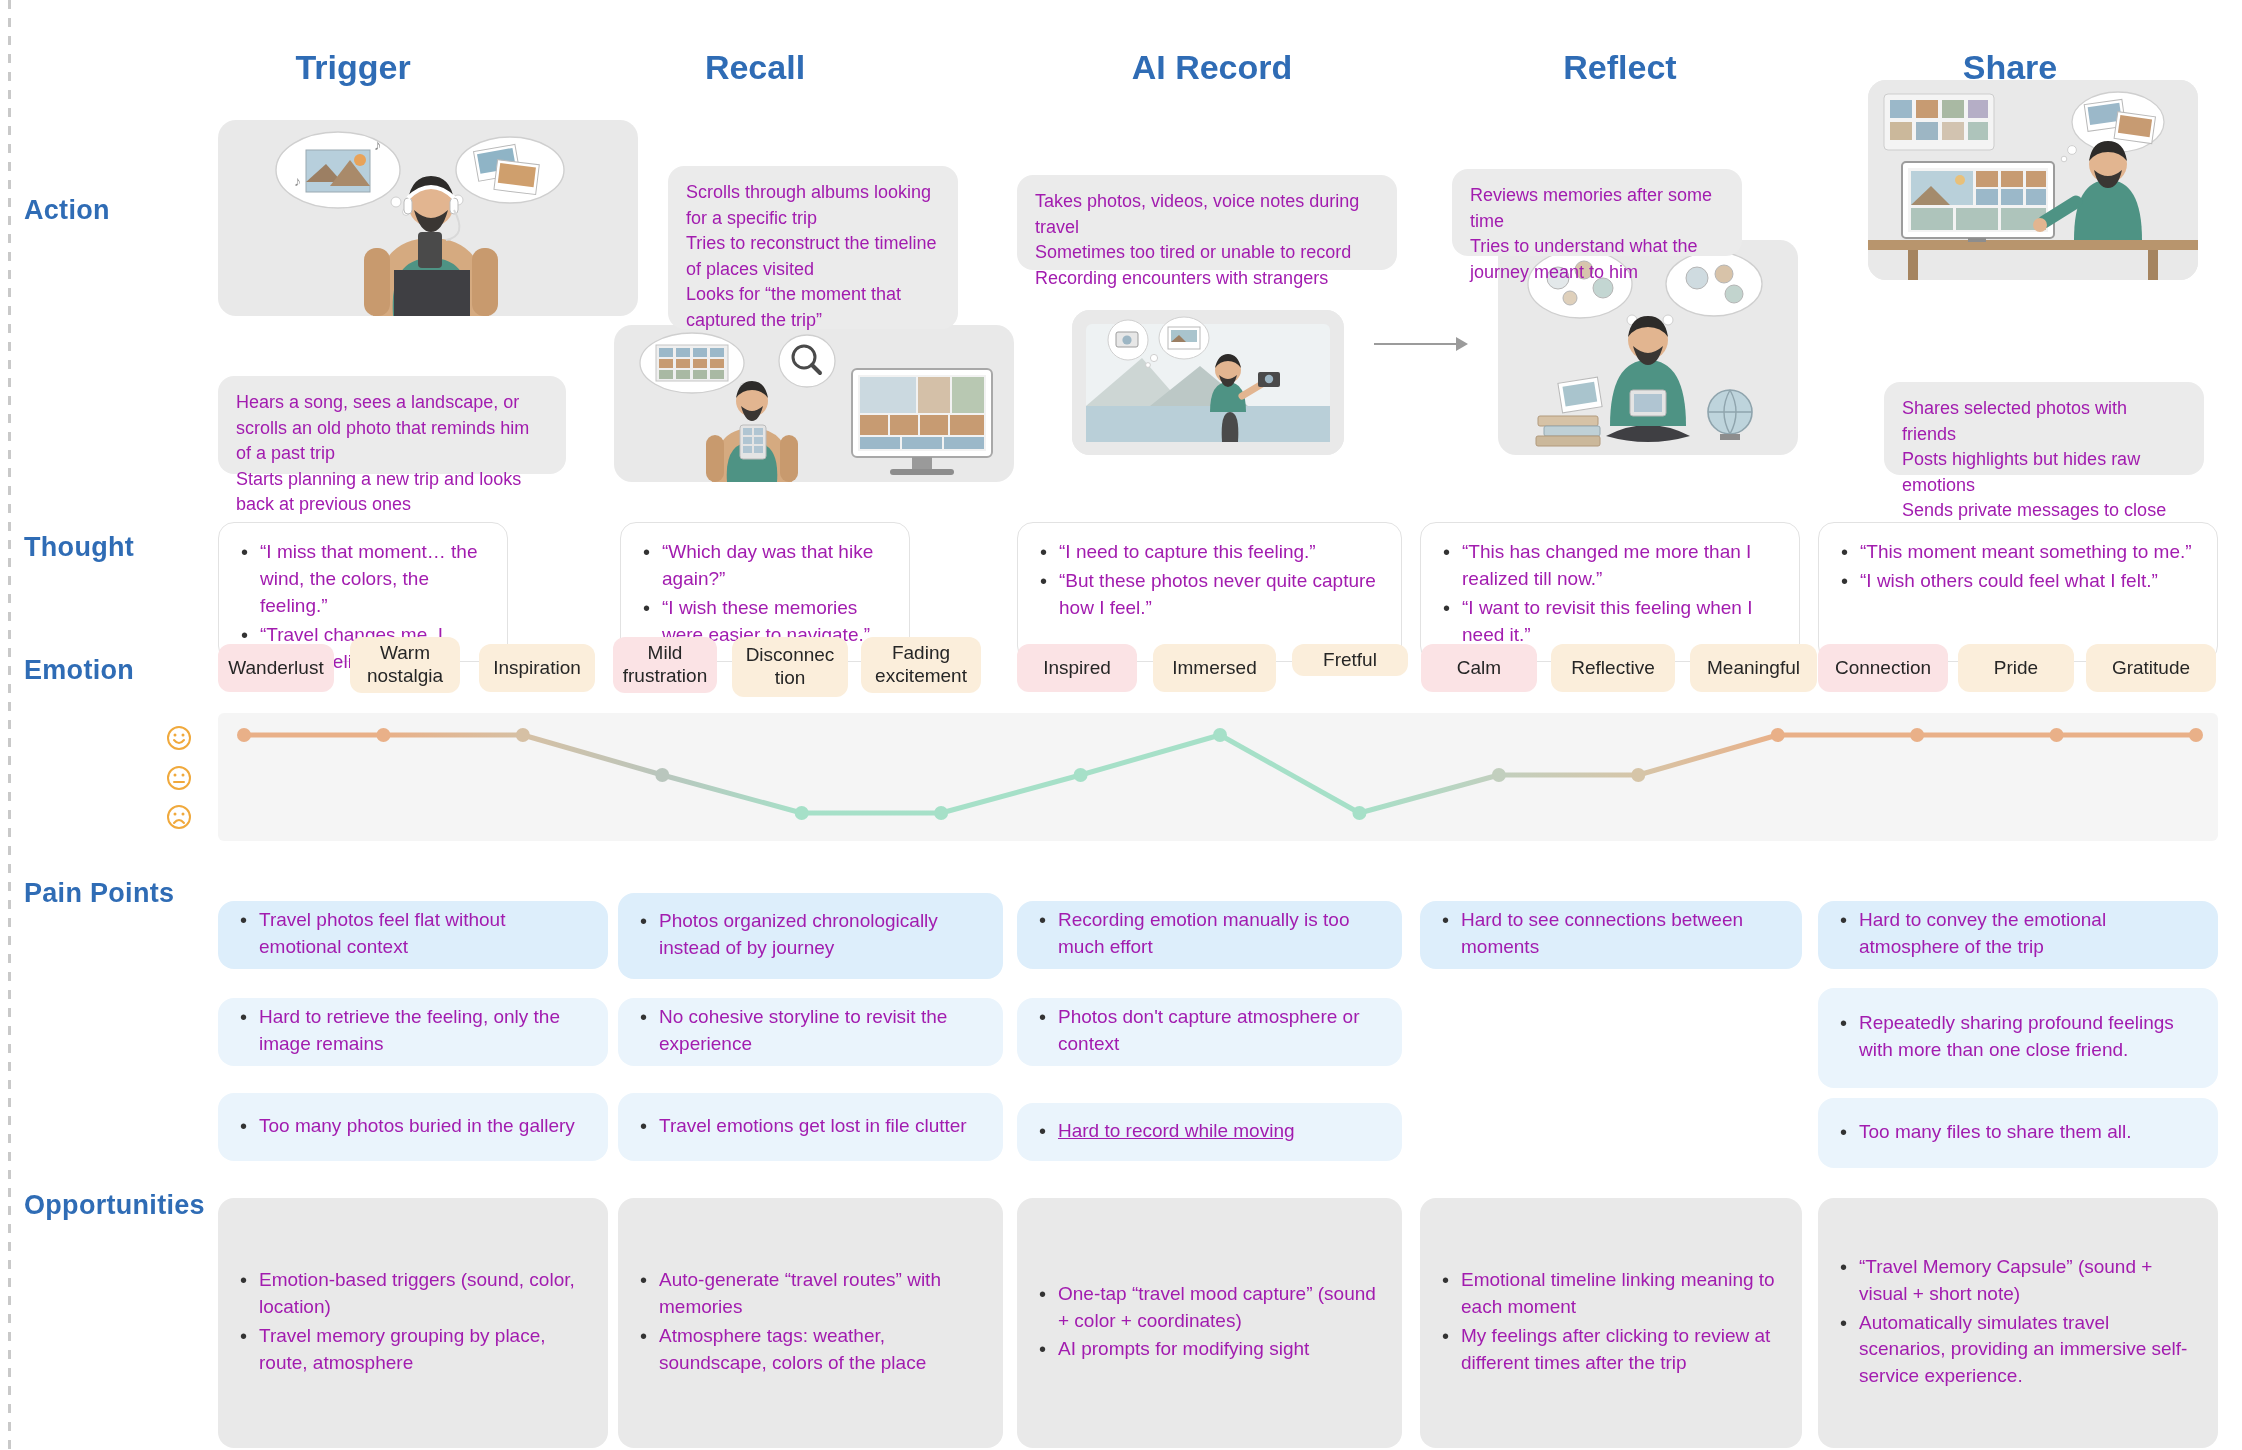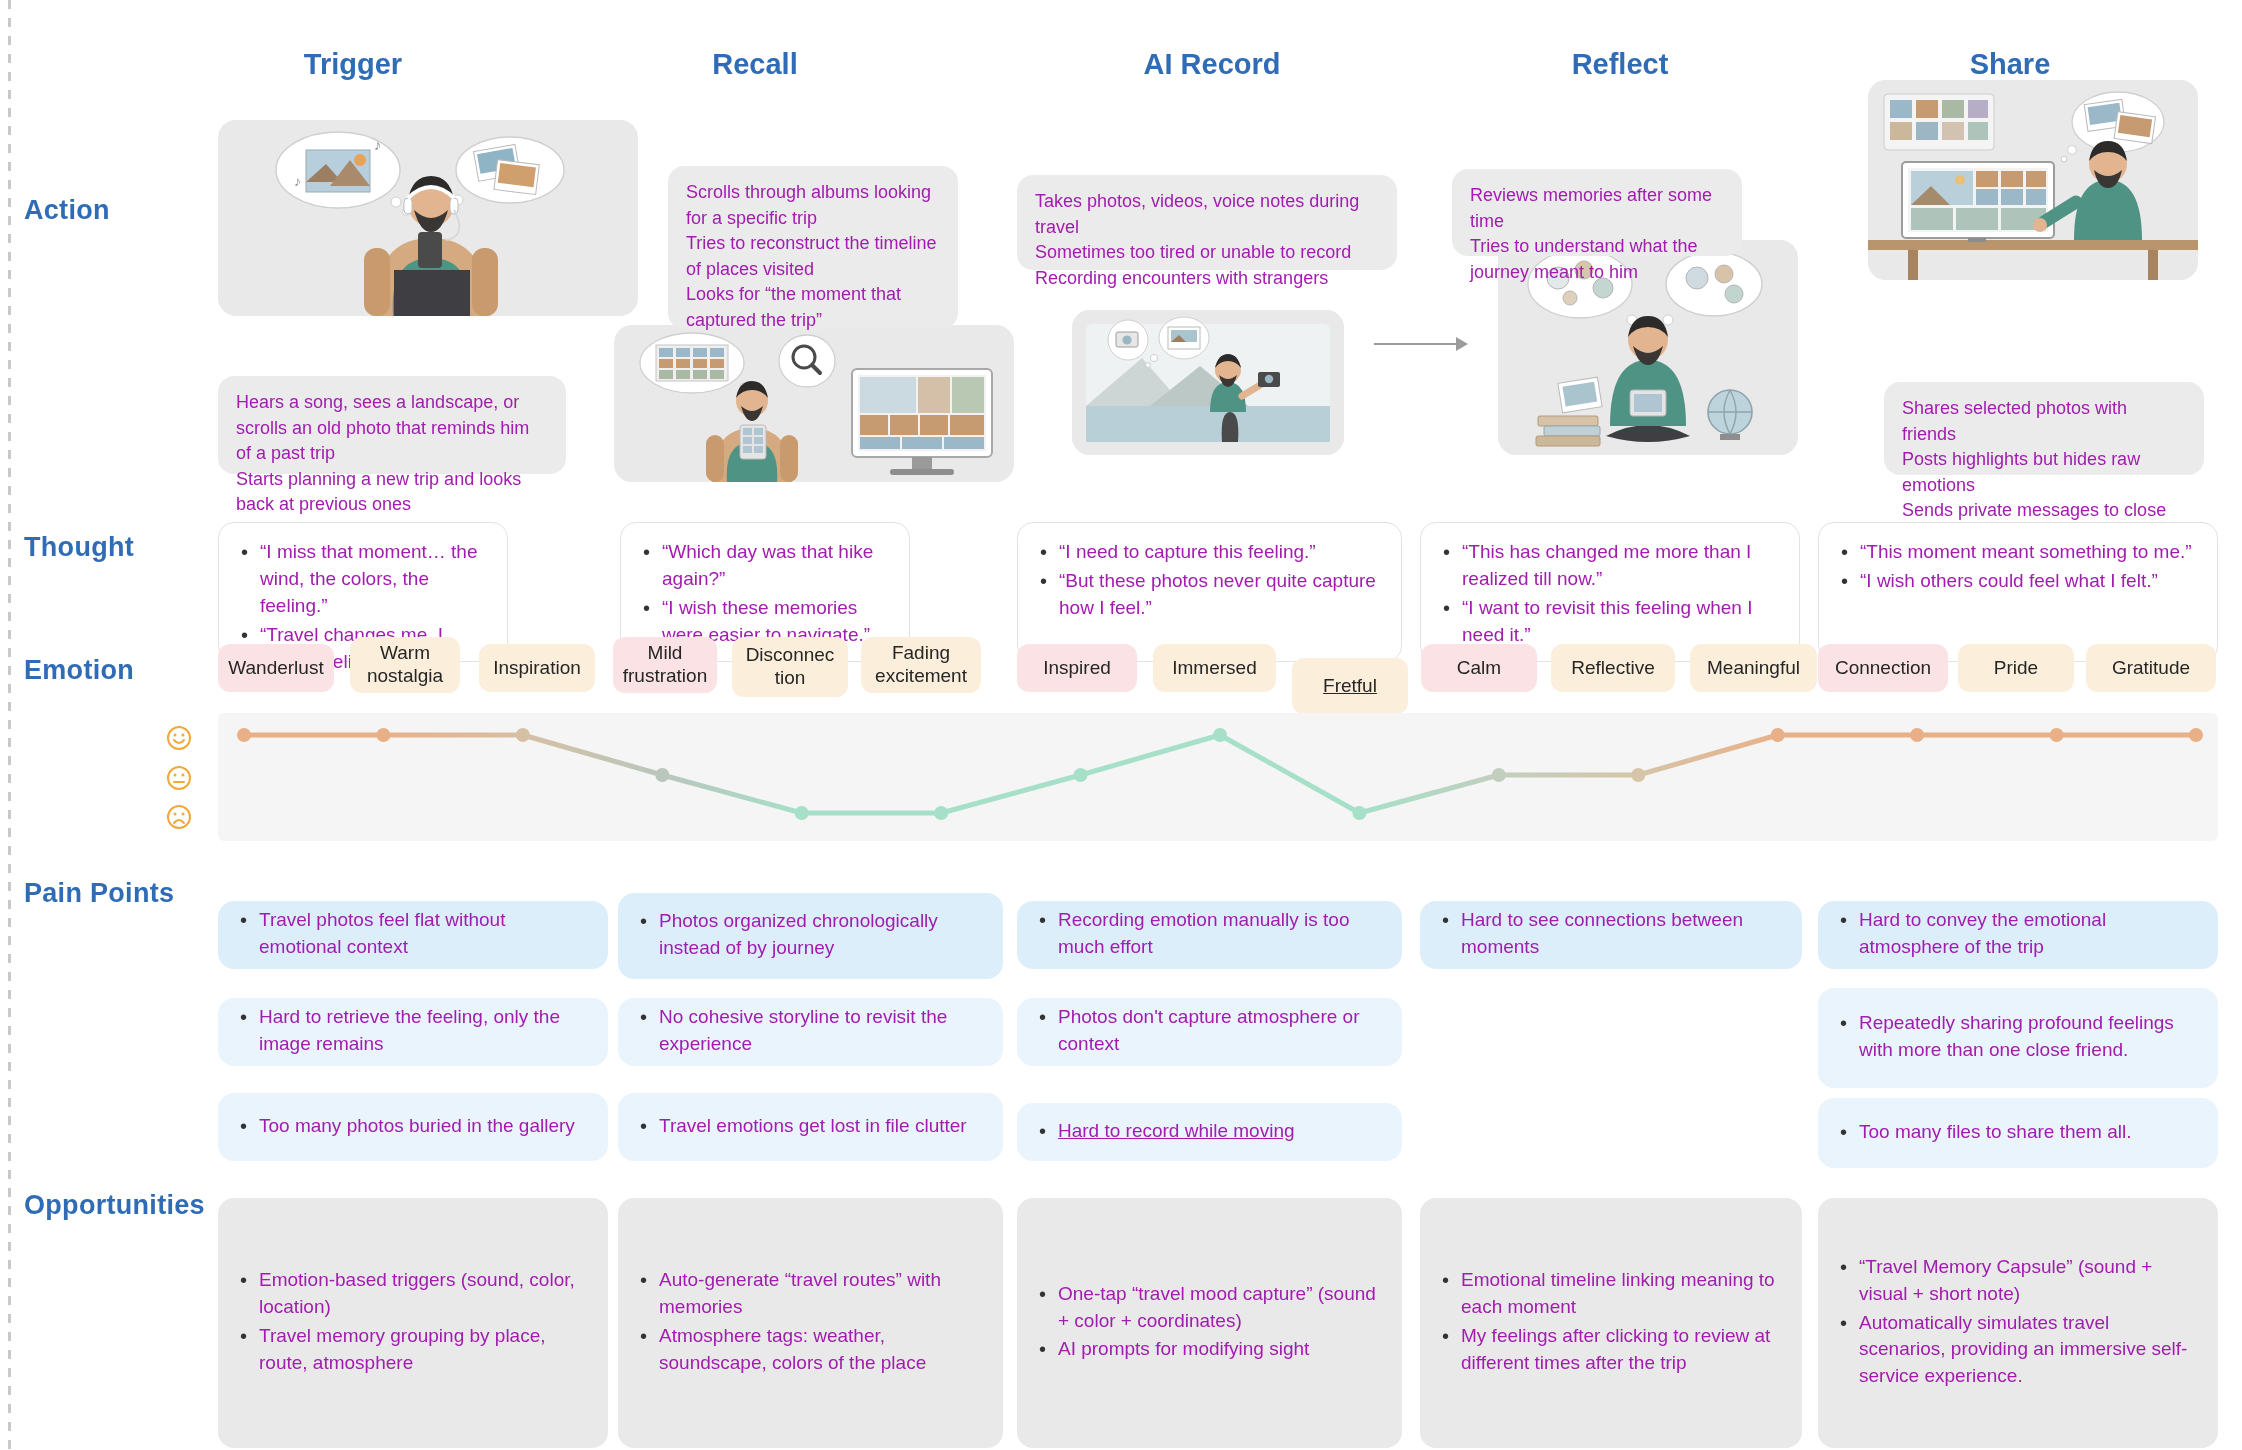--- a/index.html
+++ b/index.html
@@ -15,21 +15,21 @@
     background: #ffffff;
   }
   .edge-dash {
     position: absolute; left: 8px; top: 0; width: 3px; height: 1450px;
     background: repeating-linear-gradient(to bottom, #c9c9c9 0 9px, transparent 9px 18px);
   }
 
   
   .col-head {
     position: absolute; top: 48px;
-    font-size: 29px; font-weight: bold; color: #2f6cb5;
+    font-size: 34px; font-weight: bold; color: #2f6cb5;
     text-align: center;
   }
 
   
   .row-label {
     position: absolute; left: 24px;
     font-size: 27px; font-weight: bold; color: #2f6cb5;
     letter-spacing: .3px;
   }
 
@@ -404,21 +404,21 @@
   </div>
 
   <div class="chip pink" style="left:218px;top:644px;width:116px;height:48px;">Wanderlust</div>
   <div class="chip cream" style="left:350px;top:637px;width:110px;height:56px;">Warm nostalgia</div>
   <div class="chip cream" style="left:479px;top:644px;width:116px;height:48px;">Inspiration</div>
   <div class="chip pink" style="left:613px;top:637px;width:104px;height:56px;">Mild frustration</div>
   <div class="chip cream" style="left:732px;top:637px;width:116px;height:60px;">Disconnec tion</div>
   <div class="chip cream" style="left:861px;top:637px;width:120px;height:56px;">Fading excitement</div>
   <div class="chip pink" style="left:1017px;top:644px;width:120px;height:48px;">Inspired</div>
   <div class="chip cream" style="left:1153px;top:644px;width:123px;height:48px;">Immersed</div>
-  <div class="chip cream" style="left:1292px;top:658px;width:116px;height:56px;text-decoration:underline;">Fretful</div>
+  <div class="chip cream" style="left:1292px;top:644px;width:116px;height:32px;">Fretful</div>
   <div class="chip pink" style="left:1421px;top:644px;width:116px;height:48px;">Calm</div>
   <div class="chip cream" style="left:1551px;top:644px;width:124px;height:48px;">Reflective</div>
   <div class="chip cream" style="left:1690px;top:644px;width:127px;height:48px;">Meaningful</div>
   <div class="chip pink" style="left:1818px;top:644px;width:130px;height:48px;">Connection</div>
   <div class="chip cream" style="left:1958px;top:644px;width:116px;height:48px;">Pride</div>
   <div class="chip cream" style="left:2086px;top:644px;width:130px;height:48px;text-align:center;">Gratitude</div>
 
   <div id="emotion-chart">
 
     <svg class="face" style="top:12px;" viewBox="0 0 26 26">

